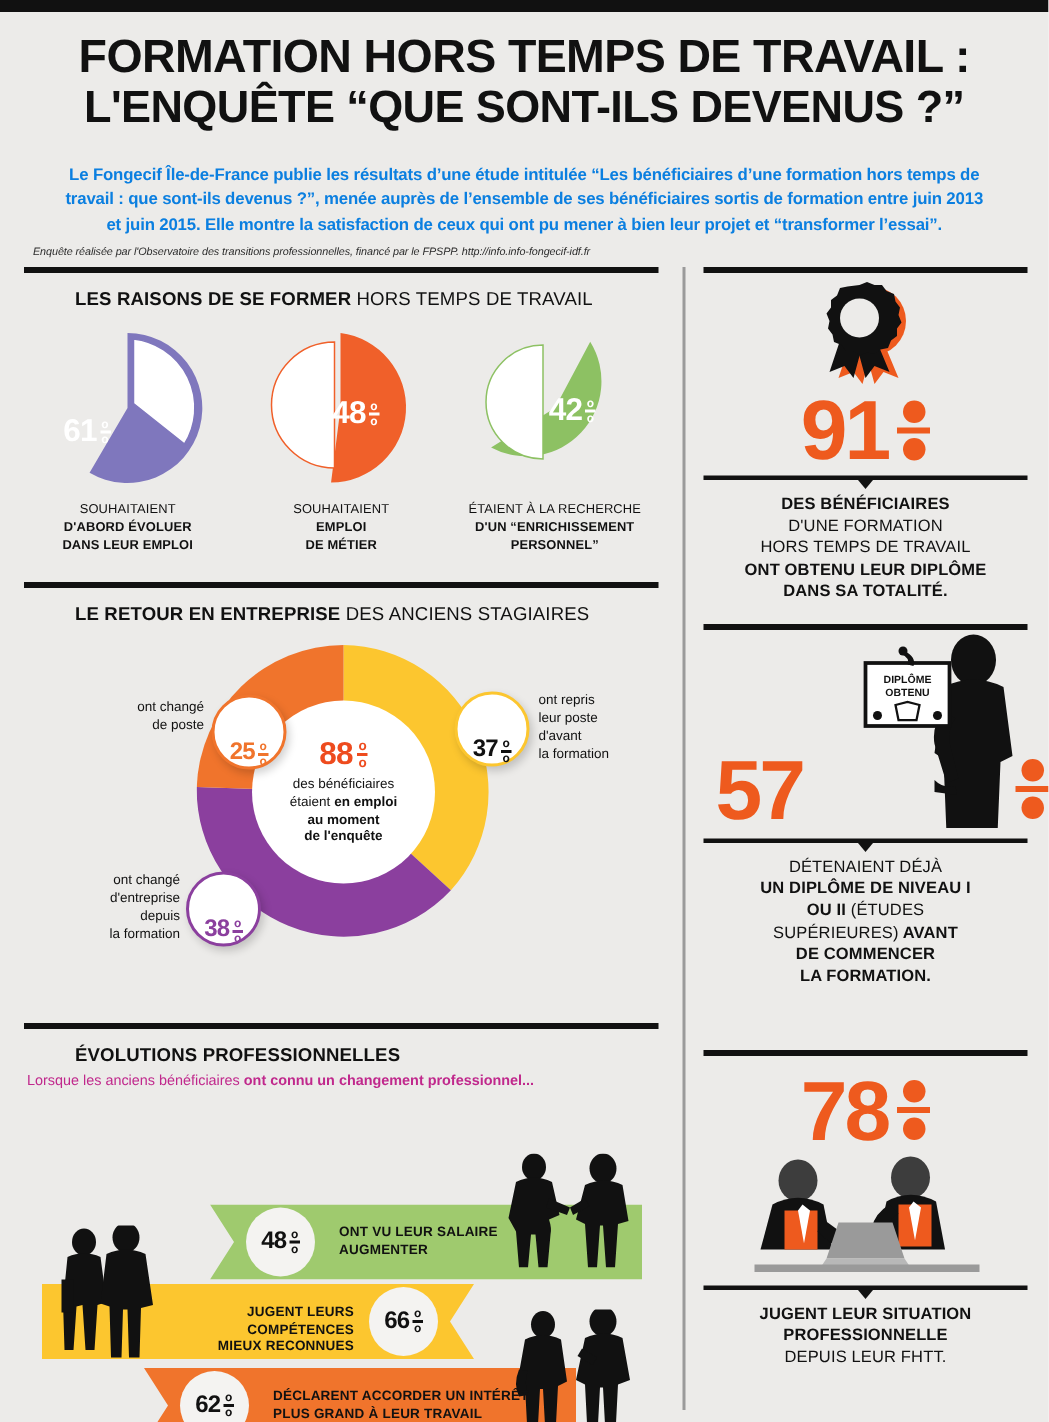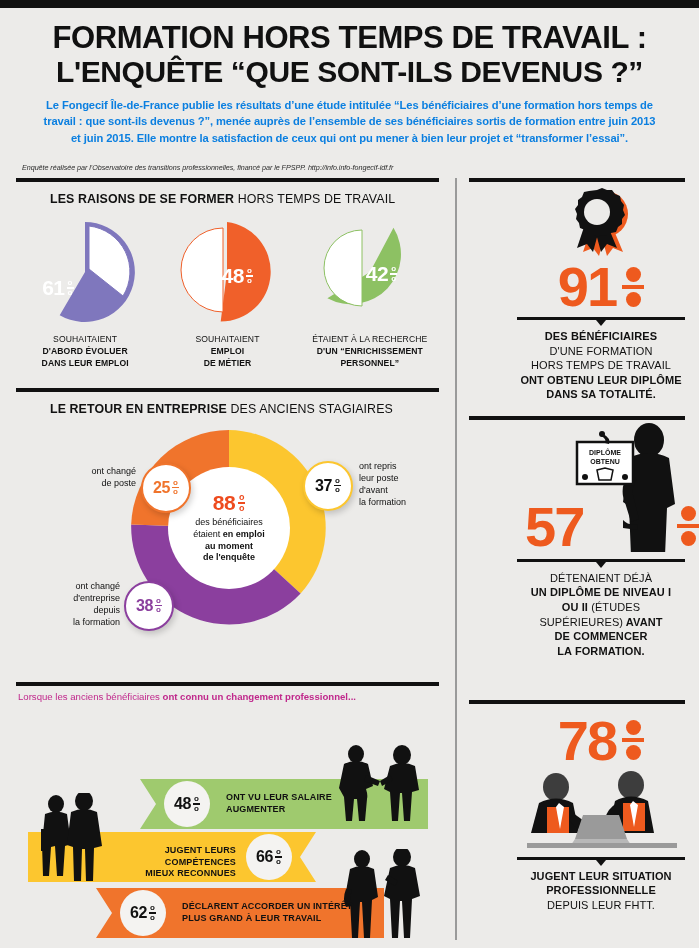--- a/index.html
+++ b/index.html
@@ -15,21 +15,21 @@
 
   
   .header { position:absolute; top:8px; left:0; width:699px; height:168px; padding:14px 16px 0 16px; }
   .title {
     text-align:center; color:#111111; font-weight:bold;
     letter-spacing:-0.4px; line-height:1.05;
   }
   .title .l1 { display:block; font-size:31px; }
   .title .l2 { display:block; font-size:30px; margin-top:1px; }
   .subtitle {
-    margin-top:10px; text-align:center; color:#0b7fe0;
+    margin-top:22px; text-align:center; color:#0b7fe0;
     font-size:11.2px; font-weight:bold; line-height:1.45; letter-spacing:-0.1px;
     padding:0 22px;
   }
   .source {
     position:absolute; top:163px; left:22px;
     font-size:7.2px; font-style:italic; color:#2c2c2c; letter-spacing:-0.05px;
   }
 
   
   .left-col  { position:absolute; top:178px; left:0;   width:455px; height:770px; }
@@ -69,21 +69,21 @@
     display:flex; flex-direction:column; align-items:center; justify-content:center;
     text-align:center;
   }
   .donut-center .big { display:flex; align-items:center; gap:3px; color:#ee4b1e; font-weight:bold; }
   .donut-center .bignum { font-size:21px; letter-spacing:-0.5px; }
   .donut-center .txt { font-size:9px; line-height:1.32; color:#111111; margin-top:2px; }
   .donut-center .txt .b { font-weight:bold; }
 
   .bubble {
     position:absolute; width:50px; height:50px; border-radius:50%;
-    background:#ffffff; display:flex; align-items:center; justify-content:center; gap:2px;
+    background:#ffffff; display:flex; align-items:flex-end; justify-content:center; gap:2px;
     font-weight:bold; box-shadow:2px 3px 6px rgba(0,0,0,0.18);
   }
   .bubble .n { font-size:16px; letter-spacing:-0.5px; }
   .bub-25 { left:141px; top:43px; border:2px solid #f0742c; color:#f0742c; }
   .bub-37 { left:303px; top:41px; border:2px solid #fcc62f; color:#111111; }
   .bub-38 { left:124px; top:161px; border:2px solid #8b3f9e; color:#8b3f9e; }
 
   .callout { position:absolute; font-size:9px; line-height:1.34; color:#111111; }
   .co-25 { left:32px; top:45px; width:104px; text-align:right; }
   .co-37 { left:359px; top:40px; width:96px; text-align:left; }
@@ -105,21 +105,21 @@
   .banner .btxt { position:absolute; z-index:3; font-size:9px; font-weight:bold;
                   line-height:1.3; color:#111111; letter-spacing:0.15px; }
 
   .b1 { left:140px; top:72px; width:288px; }
   .b2 { left:28px;  top:125px; width:288px; }
   .b3 { left:96px;  top:181px; width:288px; }
 
   .sil { position:absolute; z-index:2; }
 
   
-  .stat { position:relative; text-align:center;padding-left:48px; }
+  .stat { position:relative; text-align:center; }
   .big-pct { display:flex; align-items:center; justify-content:center; gap:6px; color:#ee5a1e; }
   .big-pct .n { font-size:56px; font-weight:bold; letter-spacing:-2px; line-height:0.95; }
   .big-sym { display:inline-flex; flex-direction:column; align-items:center; }
   .big-sym i { display:block; width:15px; height:15px; border-radius:50%; background:#ee5a1e; }
   .big-sym b { display:block; width:22px; height:4px; background:#ee5a1e; margin:3px 0; }
 
   .stat-rule { position:relative; height:3px; background:#111111; margin:4px 14px 0 14px; }
   .stat-rule::after {
     content:""; position:absolute; left:50%; top:3px; transform:translateX(-50%);
     border-left:5px solid transparent; border-right:5px solid transparent;
@@ -292,20 +292,21 @@
     </div>
     <div class="callout co-38">
       <div>ont changé</div>
       <div>d'entreprise</div>
       <div>depuis</div>
       <div>la formation</div>
     </div>
   </div>
 
   <div class="rule-thick"></div>
+  <div class="sec-title">ÉVOLUTIONS PROFESSIONNELLES</div>
   <div class="evo-sub">
     <span>Lorsque les anciens bénéficiaires </span><span class="b">ont connu un changement professionnel...</span>
   </div>
 
   <div class="banners">
 
     <svg class="sil" style="left:32px; top:86px;" width="84" height="90" viewBox="0 0 84 90">
       <g fill="#111111">
         <ellipse cx="24" cy="11" rx="8" ry="9"></ellipse>
         <path d="M13 21 q11 -5 22 0 l4 30 -6 2 -2 30 h-6 l-2 -30 -4 1 -2 29 h-6 l-1 -32 z"></path>

